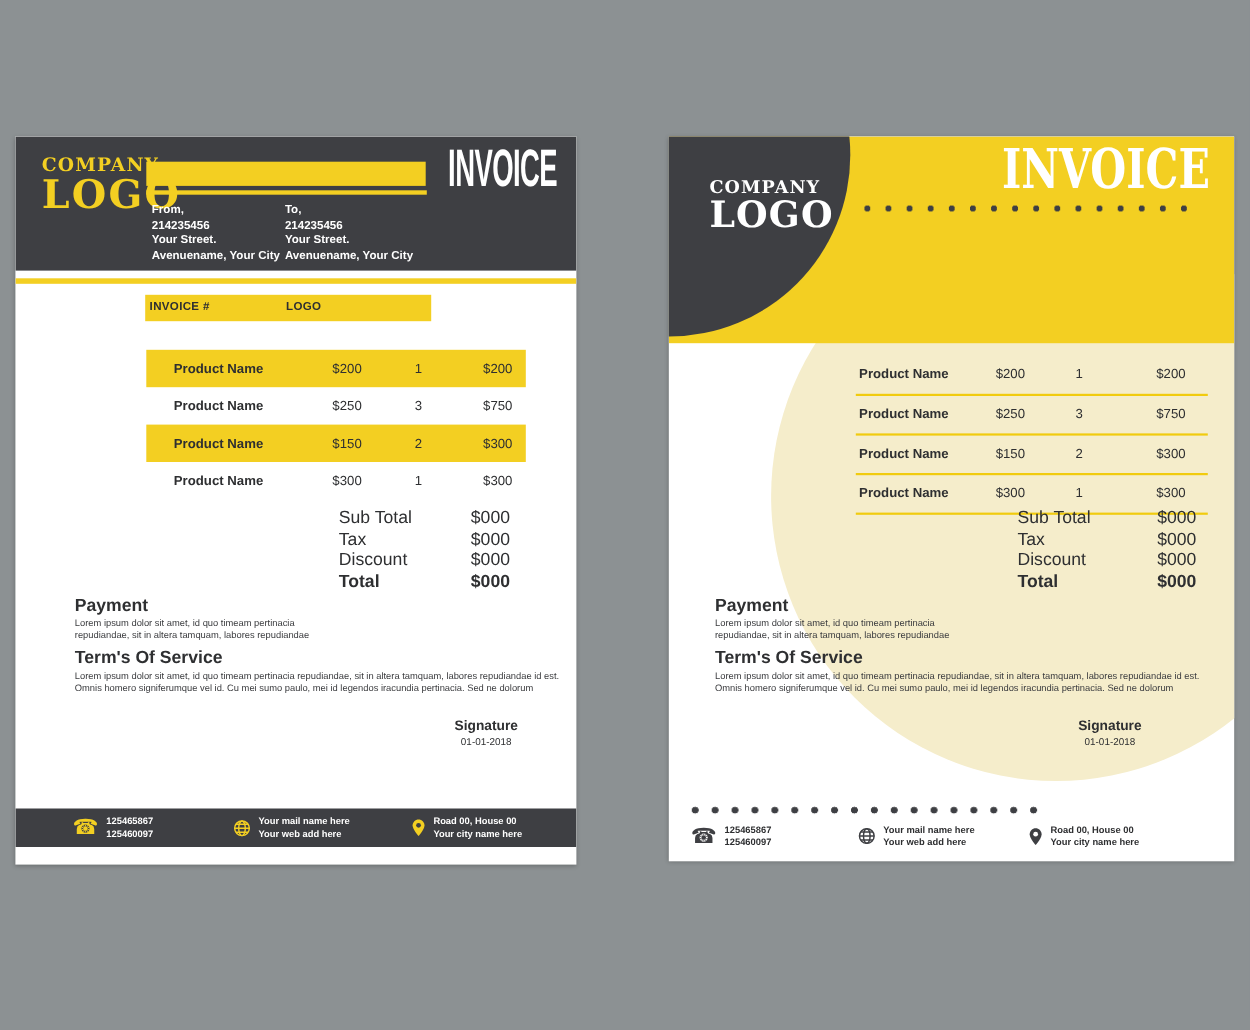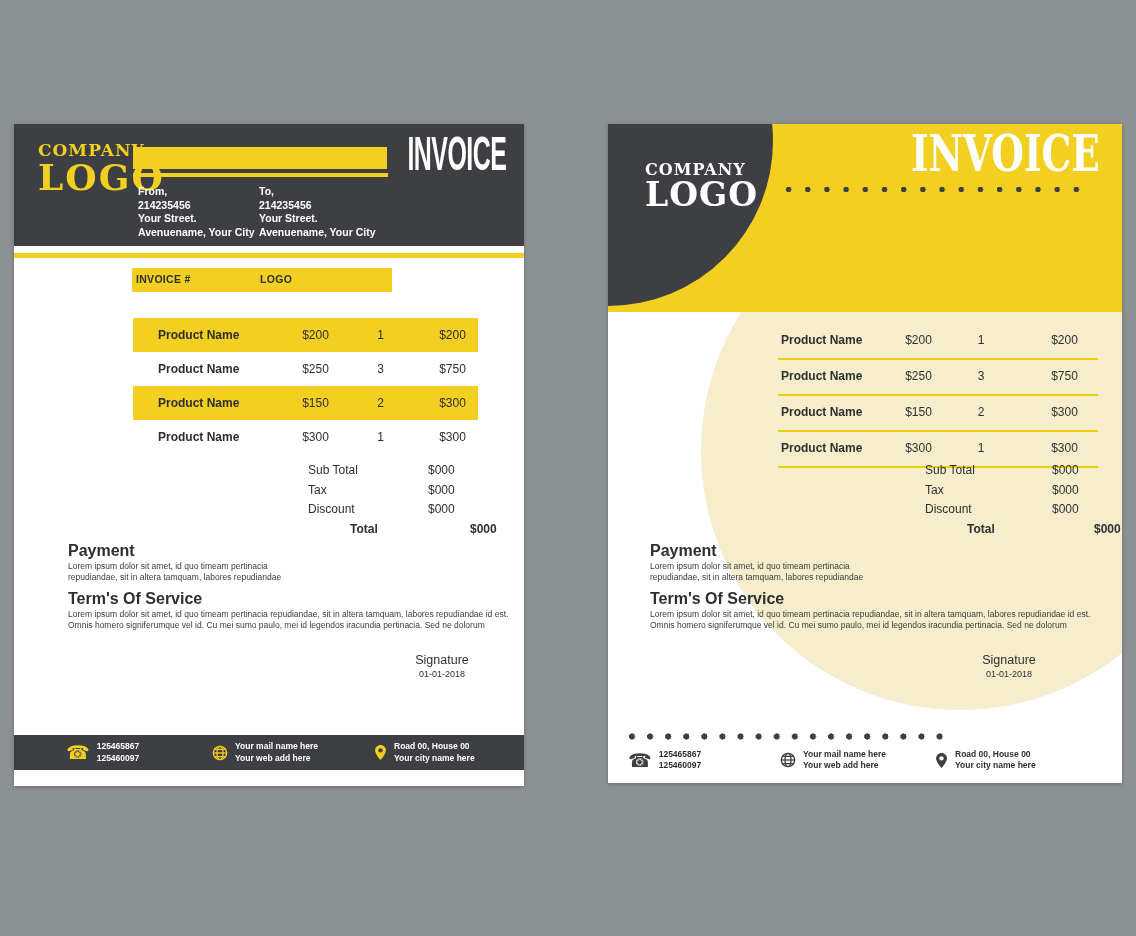--- a/index.html
+++ b/index.html
@@ -32,33 +32,33 @@
   .lp-meta span{position:absolute;top:5px;font-size:10.5px;font-weight:bold;color:#2E2F31;letter-spacing:.3px;}
   .lp-meta .m1{left:4px;}
   .lp-meta .m2{left:128px;}
   .lp-table{position:absolute;left:119px;top:194px;width:345px;}
   .lrow{display:flex;height:34px;line-height:34px;font-size:12px;color:#2E2F31;}
   .lrow.alt{background:#F3CF22;}
   .cell-name{width:125px;padding-left:25px;font-weight:bold;}
   .cell-price{width:65px;text-align:center;}
   .cell-qty{width:65px;text-align:center;}
   .cell-total{flex:1;text-align:center;padding-left:14px;}
-  .totals{position:absolute;width:170px;font-size:12px;color:#2E2F31;}
+  .totals{position:absolute;width:170px;font-size:16px;color:#2E2F31;}
   #page-left .totals{left:294px;top:337px;}
   .trow{position:relative;height:19.5px;line-height:19.5px;}
   .trow .tval{position:absolute;top:0;}
   #page-left .trow .tval{left:120px;}
-  .trow.last{font-weight:bold;margin-left:42px;}
+  .trow.last{font-weight:bold;}
   .para{position:absolute;color:#2E2F31;}
   .para h3{margin:0 0 3px 0;font-size:16px;line-height:14px;}
   .para p{margin:0;font-size:8.5px;line-height:11px;color:#3A3B3E;}
   #page-left .pay{left:54px;top:420px;}
   #page-left .trm{left:54px;top:468px;}
   .sig{position:absolute;top:528px;width:120px;text-align:center;color:#2E2F31;}
-  .sig .s1{font-size:12.5px;font-weight:normal;line-height:16px;text-align:center;}
+  .sig .s1{font-size:12.5px;font-weight:bold;line-height:16px;text-align:center;}
   .sig .s2{font-size:9px;line-height:13px;}
   #page-left .sig{left:368px;}
   .lp-footer{position:absolute;left:0;top:611px;width:510px;height:35px;background:#3E3F43;}
   .fitem{position:absolute;top:0;height:35px;display:flex;align-items:center;}
   .fitem .ftxt{font-size:8.5px;line-height:11.5px;font-weight:bold;margin-left:7px;white-space:nowrap;}
   .lp-footer .ftxt{color:#ffffff;}
   .lp-footer .ficon{color:#F3CF22;}
   .ficon{display:flex;align-items:center;}
   .phone-glyph{font-family:"DejaVu Sans",sans-serif;font-size:19px;line-height:19px;}
   #page-left .fi1{left:52px;}

